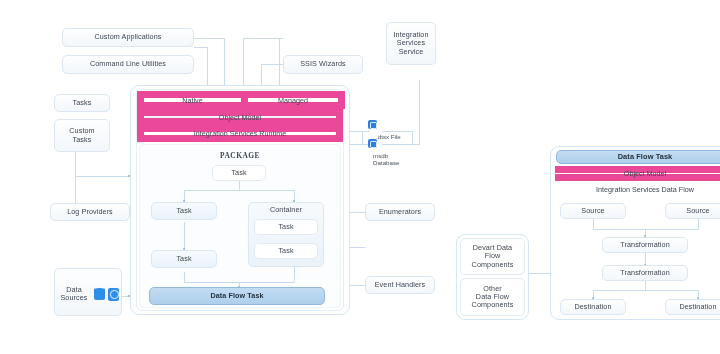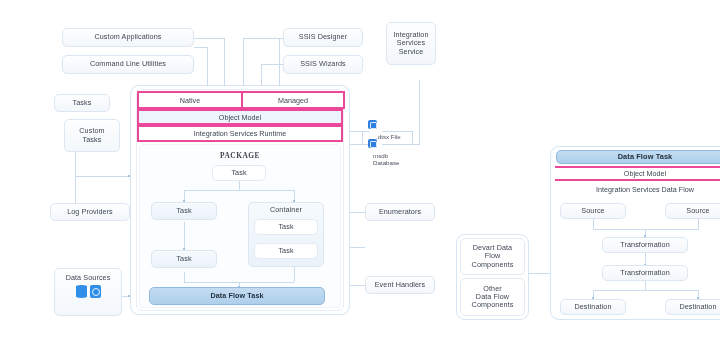--- a/index.html
+++ b/index.html
@@ -30,21 +30,21 @@
     border:1px solid #91b9dd;color:#24323f;font-weight:bold;
   }
   .node.hdrbar{
     background:linear-gradient(180deg,#c3dcf2 0%,#aecfeb 100%);
     border:1px solid #8fb8dc;color:#23313e;font-weight:bold;
   }
   .band{
     position:absolute;box-sizing:border-box;
     display:flex;align-items:center;justify-content:center;
     text-align:center;color:#3e4652;font-size:7.2px;
-    background:#ffffff;border:2px solid #ec4899;
+    background:#ffffff;border:7px solid #ec4899;
   }
   .band.om{background:#eef4fb;}
   .bold{font-weight:bold;}
   
   .shell{
     position:absolute;box-sizing:border-box;
     border:1.4px solid #d4e6f5;border-radius:9px;background:#ffffff;
   }
   .shell.inner{border:1px solid #e6eff7;border-radius:6px;}
   .pkgarea{
@@ -124,43 +124,40 @@
 
   <div class="ln lnh" style="left:497px;top:273px;width:22px;"></div>
   <div class="dot" style="left:495px;top:272px;"></div>
 
   <div class="node" style="left:30px;top:28px;width:132px;height:19px;">
     <span>Custom Applications</span>
   </div>
   <div class="node" style="left:30px;top:55px;width:132px;height:19px;">
     <span>Command Line Utilities</span>
   </div>
-  <div class="node" style="left:251px;top:28px;width:80px;height:19px;">
-    <span>SSIS Designer</span>
-  </div>
   <div class="node" style="left:251px;top:55px;width:80px;height:19px;">
     <span>SSIS Wizards</span>
   </div>
   <div class="node" style="left:354px;top:22px;width:50px;height:43px;white-space:pre-line;">
     <span>Integration
 Services
 Service</span>
   </div>
 
   <div class="node" style="left:22px;top:94px;width:56px;height:18px;">
     <span>Tasks</span>
   </div>
-  <div class="node" style="left:32px;top:119px;width:56px;height:33px;white-space:pre-line;">
+  <div class="node" style="left:22px;top:119px;width:56px;height:33px;white-space:pre-line;">
     <span>Custom
 Tasks</span>
   </div>
   <div class="node" style="left:18px;top:203px;width:80px;height:18px;">
     <span>Log Providers</span>
   </div>
-  <div class="node" style="left:22px;top:268px;width:68px;height:48px;flex-direction:column;gap:3px;padding-top:5px;justify-content:flex-start;">
+  <div class="node" style="left:22px;top:268px;width:68px;height:48px;flex-direction:row;gap:3px;padding-top:5px;justify-content:flex-start;">
     <span>Data Sources</span>
     <span class="icowrap" style="position:static;">
       <span class="db-ico">
         <span class="body"></span>
           <span class="el" style="top:0;"></span>
           <span class="el" style="top:4.6px;"></span>
           <span class="el" style="top:9.3px;"></span>
       </span>
       <span class="file-ico"></span>
     </span>

